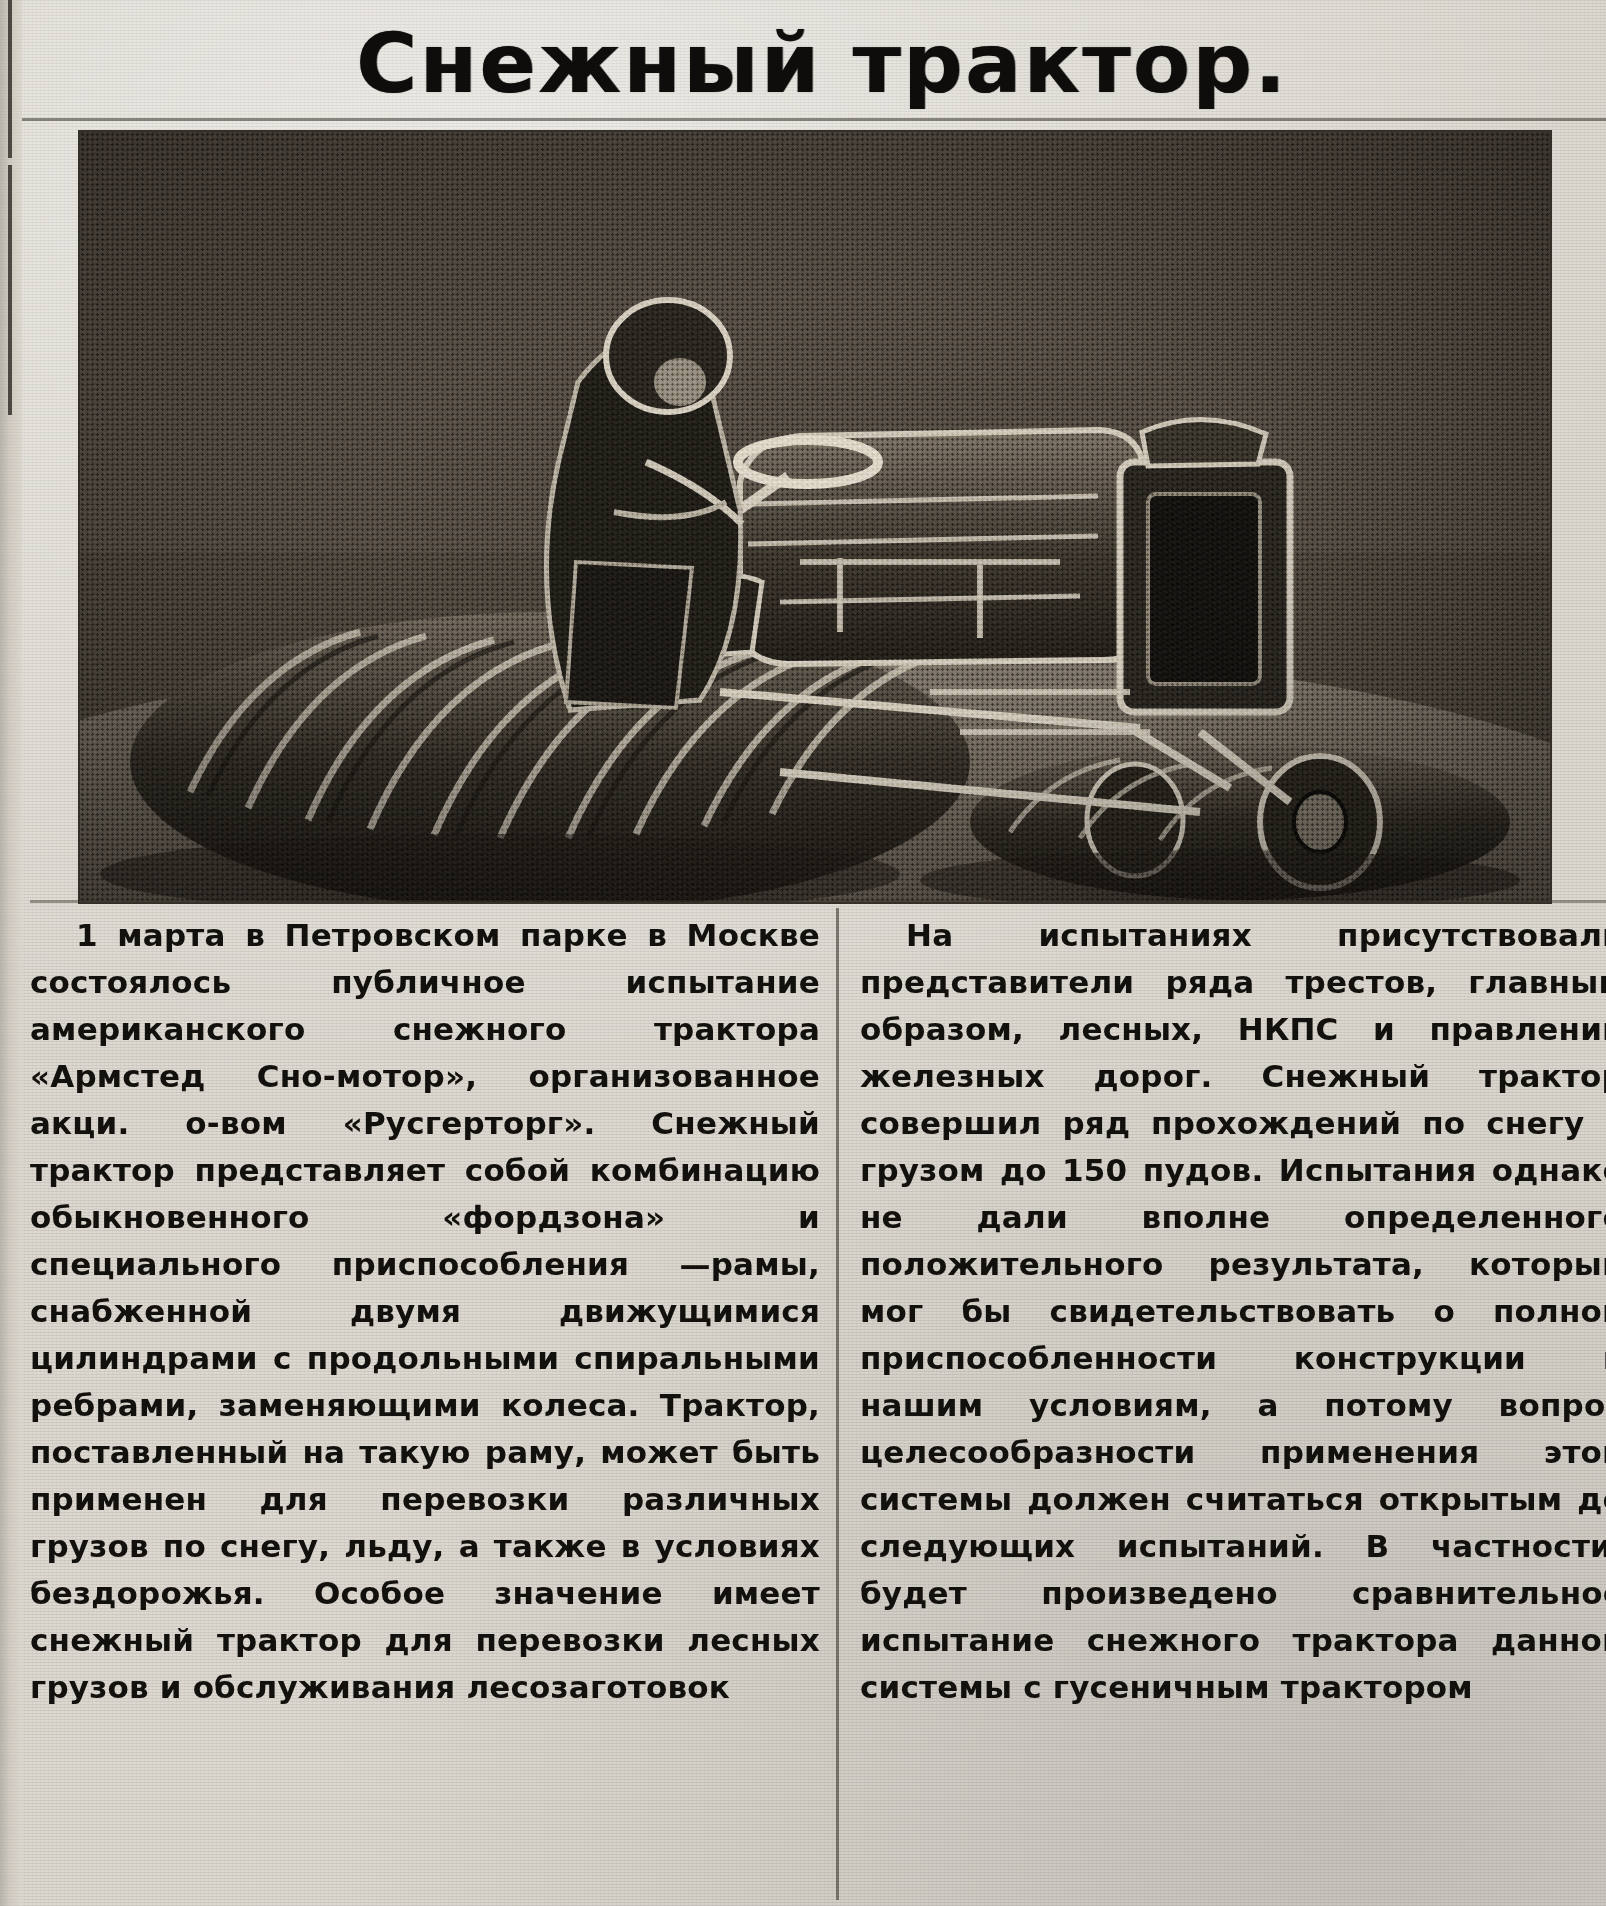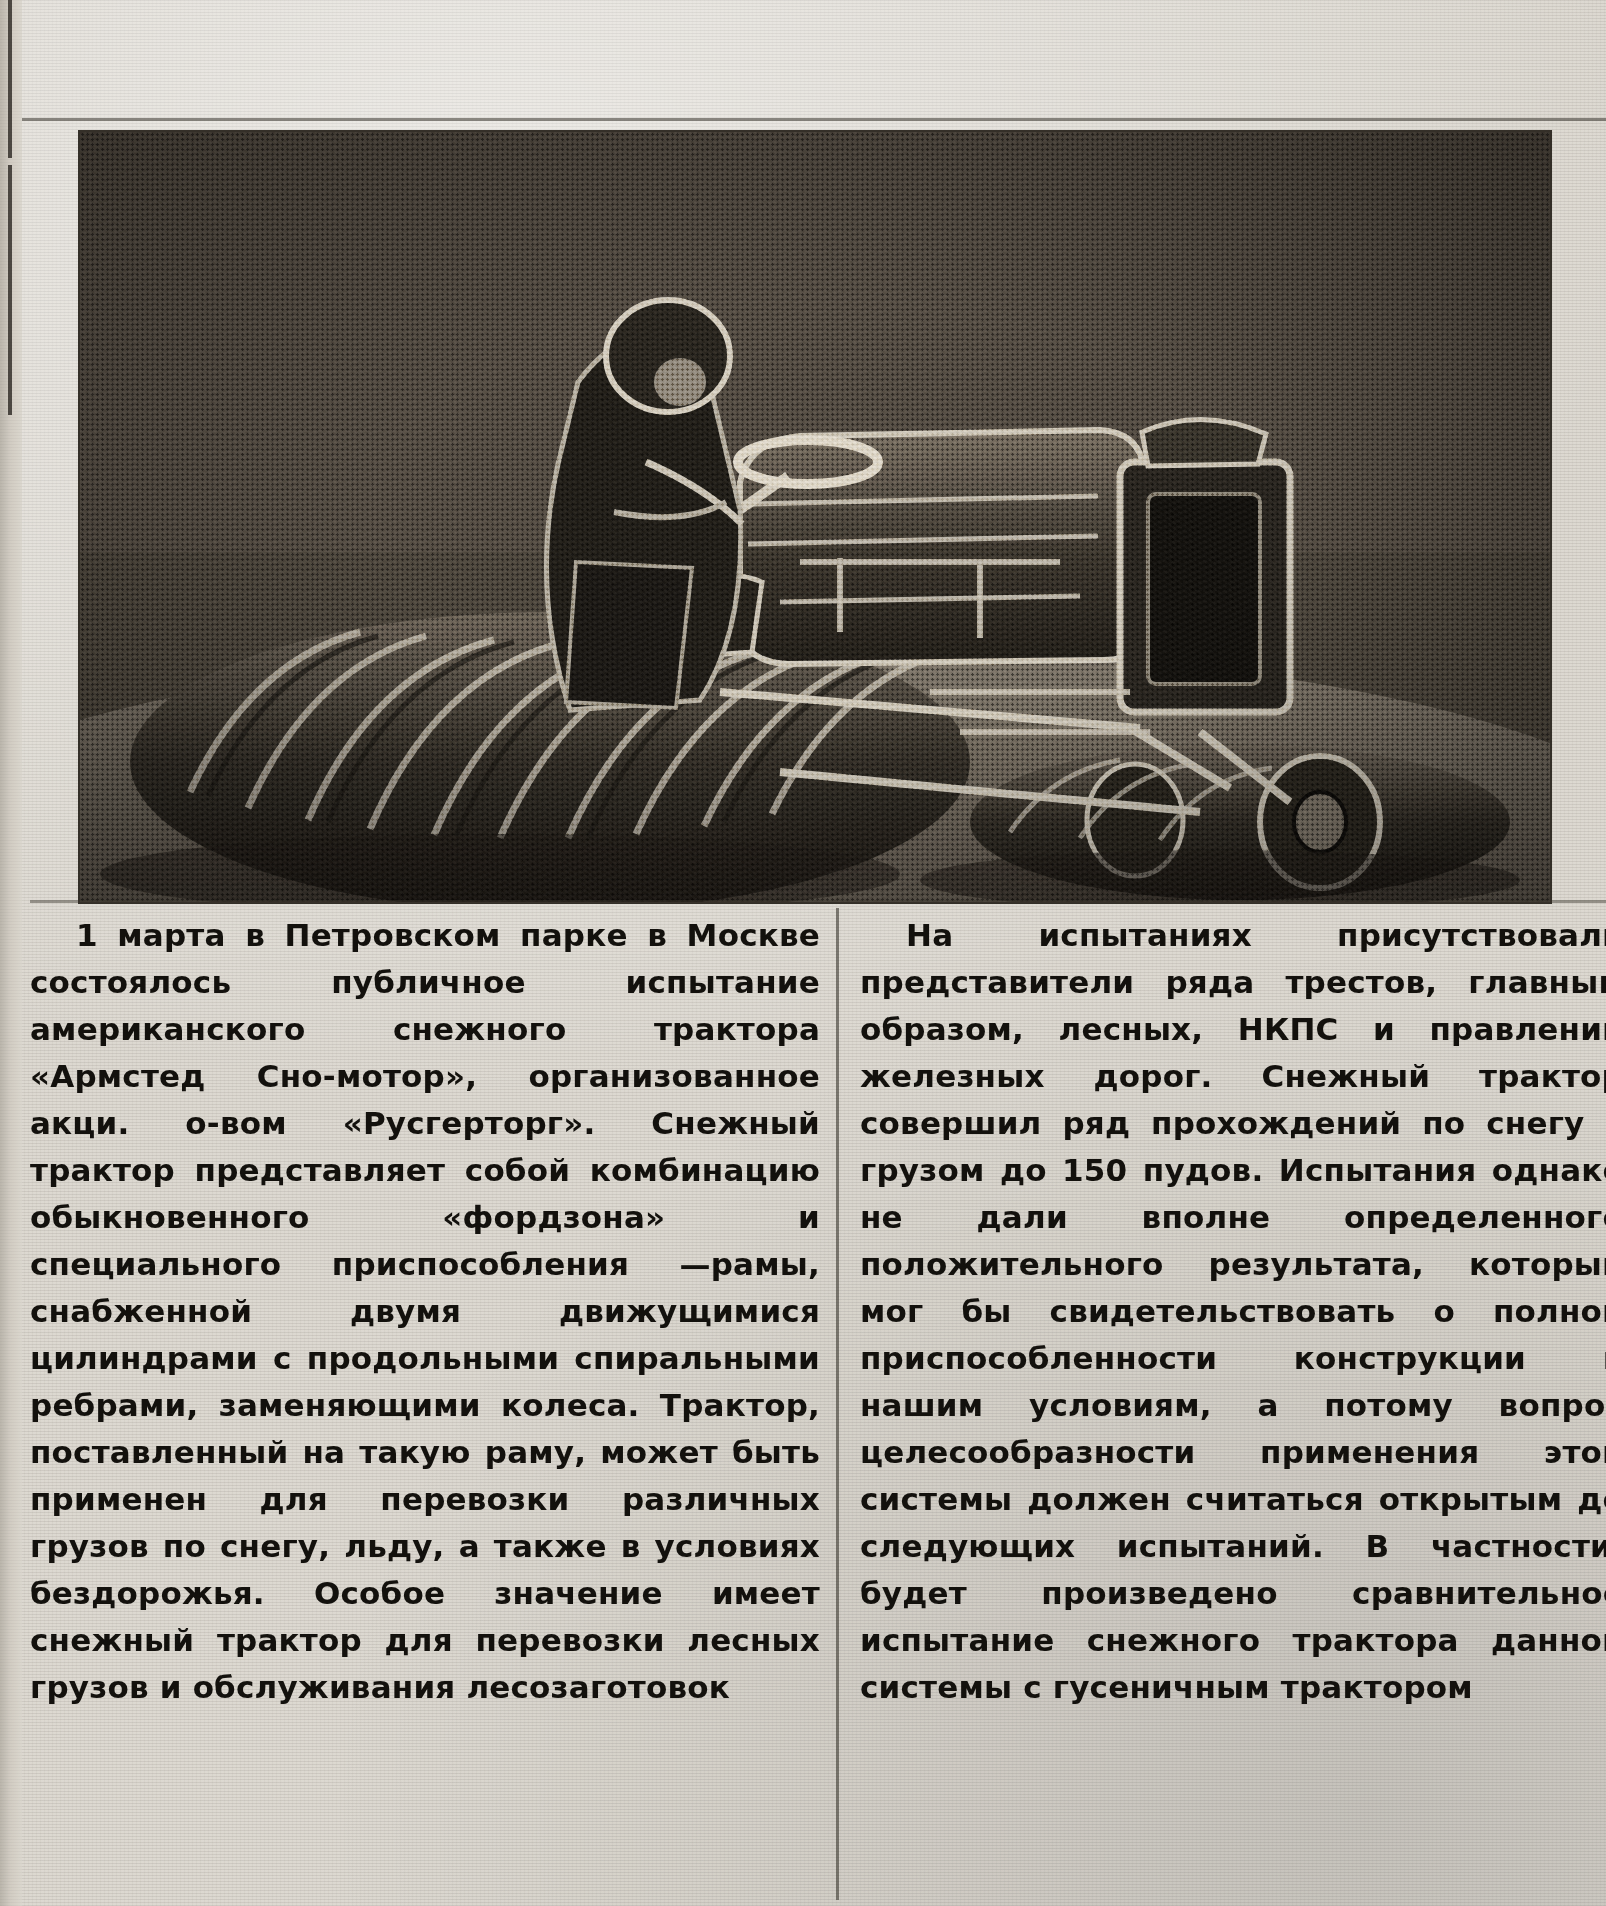--- a/index.html
+++ b/index.html
@@ -194,20 +194,23 @@
 
 <div class="scan">
 
   <div class="paper-tint"></div>
 
   <div class="gutter-strip">
     <div class="gutter-rule a"></div>
     <div class="gutter-rule b"></div>
   </div>
 
+  <div class="headline-band">
+    <div class="headline">Снежный трактор.</div>
+  </div>
   <div class="headline-underline"></div>
 
   <div class="photo-frame">
     <div class="photo-inner"></div>
 
     <svg class="photo-svg" viewBox="0 0 1470 770" preserveAspectRatio="none">
       <defs>
         <linearGradient id="metal" x1="0" y1="0" x2="0" y2="1">
           <stop offset="0%" stop-color="#8e8butf" stop-opacity="0"></stop>
         </linearGradient>

